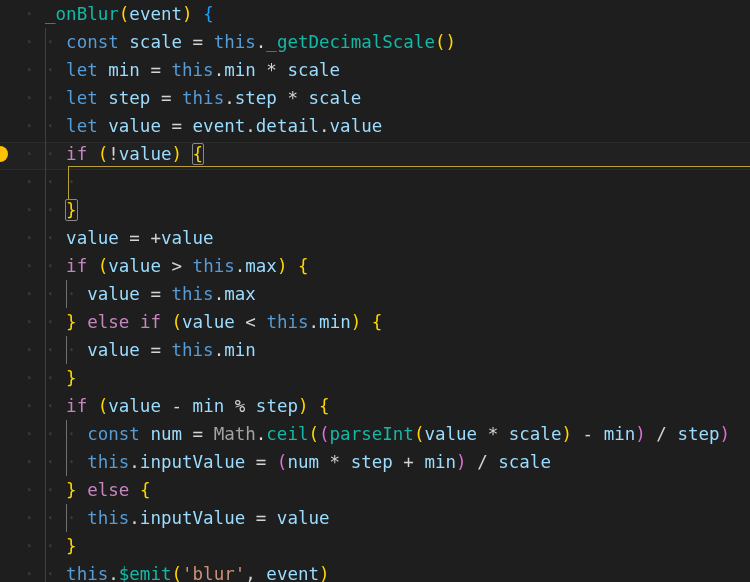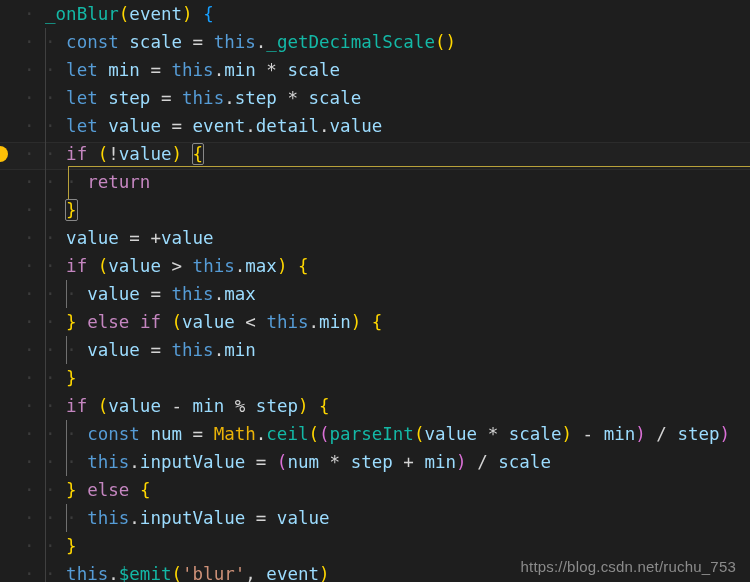--- a/index.html
+++ b/index.html
@@ -75,21 +75,21 @@
   .ws {
     color: #3b3b3b;
   }
 
   
   .t-plain    { color: #d4d4d4; }
   .t-keyword  { color: #569cd6; }
   .t-control  { color: #c586c0; }
   .t-func     { color: #14b8a6; }
   .t-var      { color: #9cdcfe; }
-  .t-class    { color: #eab308; }
+  .t-class    { color: #a3a3a3; }
   .t-string   { color: #ce9178; }
   .t-prop     { color: #9cdcfe; }
   .t-op       { color: #d4d4d4; }
   .t-b0       { color: #ffd700; }
   .t-b1       { color: #da70d6; }
   .t-b2       { color: #179fff; }
 
   
   .bracket-box {
     outline: 1px solid #888888;
@@ -134,32 +134,31 @@
 
   <div class="scope-frame" id="scope-frame" style="left: 68.1px; top: 166px; width: 681.9px; height: 32px;"></div>
 
   <div class="code-layer" id="code-layer">
       <div class="line" style="top: 0px; position: absolute; left: 0px; right: 0px;"><div class="line-content ws" style="left: 24px;">· </div><div class="line-content" style="left: 45.05px;"><span class="t-func">_onBlur</span><span class="t-b0">(</span><span class="t-var">event</span><span class="t-b0">)</span><span class="t-plain"> </span><span class="t-b2">{</span></div></div>
       <div class="line" style="top: 28px; position: absolute; left: 0px; right: 0px;"><div class="guide" style="left: 45.05px;"></div><div class="line-content ws" style="left: 24px;">· · </div><div class="line-content" style="left: 66.1px;"><span class="t-keyword">const</span><span class="t-plain"> </span><span class="t-var">scale</span><span class="t-plain"> </span><span class="t-op">=</span><span class="t-plain"> </span><span class="t-keyword">this</span><span class="t-plain">.</span><span class="t-func">_getDecimalScale</span><span class="t-b0">(</span><span class="t-b0">)</span></div></div>
       <div class="line" style="top: 56px; position: absolute; left: 0px; right: 0px;"><div class="guide" style="left: 45.05px;"></div><div class="line-content ws" style="left: 24px;">· · </div><div class="line-content" style="left: 66.1px;"><span class="t-keyword">let</span><span class="t-plain"> </span><span class="t-var">min</span><span class="t-plain"> </span><span class="t-op">=</span><span class="t-plain"> </span><span class="t-keyword">this</span><span class="t-plain">.</span><span class="t-var">min</span><span class="t-plain"> </span><span class="t-op">*</span><span class="t-plain"> </span><span class="t-var">scale</span></div></div>
       <div class="line" style="top: 84px; position: absolute; left: 0px; right: 0px;"><div class="guide" style="left: 45.05px;"></div><div class="line-content ws" style="left: 24px;">· · </div><div class="line-content" style="left: 66.1px;"><span class="t-keyword">let</span><span class="t-plain"> </span><span class="t-var">step</span><span class="t-plain"> </span><span class="t-op">=</span><span class="t-plain"> </span><span class="t-keyword">this</span><span class="t-plain">.</span><span class="t-var">step</span><span class="t-plain"> </span><span class="t-op">*</span><span class="t-plain"> </span><span class="t-var">scale</span></div></div>
       <div class="line" style="top: 112px; position: absolute; left: 0px; right: 0px;"><div class="guide" style="left: 45.05px;"></div><div class="line-content ws" style="left: 24px;">· · </div><div class="line-content" style="left: 66.1px;"><span class="t-keyword">let</span><span class="t-plain"> </span><span class="t-var">value</span><span class="t-plain"> </span><span class="t-op">=</span><span class="t-plain"> </span><span class="t-var">event</span><span class="t-plain">.</span><span class="t-prop">detail</span><span class="t-plain">.</span><span class="t-prop">value</span></div></div>
       <div class="line" style="top: 140px; position: absolute; left: 0px; right: 0px;"><div class="guide" style="left: 45.05px;"></div><div class="line-content ws" style="left: 24px;">· · </div><div class="line-content" style="left: 66.1px;"><span class="t-control">if</span><span class="t-plain"> </span><span class="t-b0">(</span><span class="t-op">!</span><span class="t-var">value</span><span class="t-b0">)</span><span class="t-plain"> </span><span class="t-b0 bracket-box">{</span></div></div>
-      <div class="line" style="top: 168px; position: absolute; left: 0px; right: 0px;"><div class="guide" style="left: 45.05px;"></div><div class="line-content ws" style="left: 24px;">· · · </div><div class="line-content" style="left: 87.15px;"><span class="t-control">return</span></div></div>
+      <div class="line" style="top: 168px; position: absolute; left: 0px; right: 0px;"><div class="guide" style="left: 45.05px;"></div><div class="line-content ws" style="left: 24px;">· · · </div></div>
       <div class="line" style="top: 196px; position: absolute; left: 0px; right: 0px;"><div class="guide" style="left: 45.05px;"></div><div class="line-content ws" style="left: 24px;">· · </div><div class="line-content" style="left: 66.1px;"><span class="t-b0 bracket-box">}</span></div></div>
       <div class="line" style="top: 224px; position: absolute; left: 0px; right: 0px;"><div class="guide" style="left: 45.05px;"></div><div class="line-content ws" style="left: 24px;">· · </div><div class="line-content" style="left: 66.1px;"><span class="t-var">value</span><span class="t-plain"> </span><span class="t-op">=</span><span class="t-plain"> </span><span class="t-op">+</span><span class="t-var">value</span></div></div>
       <div class="line" style="top: 252px; position: absolute; left: 0px; right: 0px;"><div class="guide" style="left: 45.05px;"></div><div class="line-content ws" style="left: 24px;">· · </div><div class="line-content" style="left: 66.1px;"><span class="t-control">if</span><span class="t-plain"> </span><span class="t-b0">(</span><span class="t-var">value</span><span class="t-plain"> </span><span class="t-op">&gt;</span><span class="t-plain"> </span><span class="t-keyword">this</span><span class="t-plain">.</span><span class="t-var">max</span><span class="t-b0">)</span><span class="t-plain"> </span><span class="t-b0">{</span></div></div>
       <div class="line" style="top: 280px; position: absolute; left: 0px; right: 0px;"><div class="guide" style="left: 45.05px;"></div><div class="guide active" style="left: 66.1px;"></div><div class="line-content ws" style="left: 24px;">· · · </div><div class="line-content" style="left: 87.15px;"><span class="t-var">value</span><span class="t-plain"> </span><span class="t-op">=</span><span class="t-plain"> </span><span class="t-keyword">this</span><span class="t-plain">.</span><span class="t-var">max</span></div></div>
       <div class="line" style="top: 308px; position: absolute; left: 0px; right: 0px;"><div class="guide" style="left: 45.05px;"></div><div class="line-content ws" style="left: 24px;">· · </div><div class="line-content" style="left: 66.1px;"><span class="t-b0">}</span><span class="t-plain"> </span><span class="t-control">else</span><span class="t-plain"> </span><span class="t-control">if</span><span class="t-plain"> </span><span class="t-b0">(</span><span class="t-var">value</span><span class="t-plain"> </span><span class="t-op">&lt;</span><span class="t-plain"> </span><span class="t-keyword">this</span><span class="t-plain">.</span><span class="t-var">min</span><span class="t-b0">)</span><span class="t-plain"> </span><span class="t-b0">{</span></div></div>
       <div class="line" style="top: 336px; position: absolute; left: 0px; right: 0px;"><div class="guide" style="left: 45.05px;"></div><div class="guide active" style="left: 66.1px;"></div><div class="line-content ws" style="left: 24px;">· · · </div><div class="line-content" style="left: 87.15px;"><span class="t-var">value</span><span class="t-plain"> </span><span class="t-op">=</span><span class="t-plain"> </span><span class="t-keyword">this</span><span class="t-plain">.</span><span class="t-var">min</span></div></div>
       <div class="line" style="top: 364px; position: absolute; left: 0px; right: 0px;"><div class="guide" style="left: 45.05px;"></div><div class="line-content ws" style="left: 24px;">· · </div><div class="line-content" style="left: 66.1px;"><span class="t-b0">}</span></div></div>
       <div class="line" style="top: 392px; position: absolute; left: 0px; right: 0px;"><div class="guide" style="left: 45.05px;"></div><div class="line-content ws" style="left: 24px;">· · </div><div class="line-content" style="left: 66.1px;"><span class="t-control">if</span><span class="t-plain"> </span><span class="t-b0">(</span><span class="t-var">value</span><span class="t-plain"> </span><span class="t-op">-</span><span class="t-plain"> </span><span class="t-var">min</span><span class="t-plain"> </span><span class="t-op">%</span><span class="t-plain"> </span><span class="t-var">step</span><span class="t-b0">)</span><span class="t-plain"> </span><span class="t-b0">{</span></div></div>
       <div class="line" style="top: 420px; position: absolute; left: 0px; right: 0px;"><div class="guide" style="left: 45.05px;"></div><div class="guide active" style="left: 66.1px;"></div><div class="line-content ws" style="left: 24px;">· · · </div><div class="line-content" style="left: 87.15px;"><span class="t-keyword">const</span><span class="t-plain"> </span><span class="t-var">num</span><span class="t-plain"> </span><span class="t-op">=</span><span class="t-plain"> </span><span class="t-class">Math</span><span class="t-plain">.</span><span class="t-func">ceil</span><span class="t-b0">(</span><span class="t-b1">(</span><span class="t-func">parseInt</span><span class="t-b0">(</span><span class="t-var">value</span><span class="t-plain"> </span><span class="t-op">*</span><span class="t-plain"> </span><span class="t-var">scale</span><span class="t-b0">)</span><span class="t-plain"> </span><span class="t-op">-</span><span class="t-plain"> </span><span class="t-var">min</span><span class="t-b1">)</span><span class="t-plain"> </span><span class="t-op">/</span><span class="t-plain"> </span><span class="t-var">step</span><span class="t-b1">)</span></div></div>
       <div class="line" style="top: 448px; position: absolute; left: 0px; right: 0px;"><div class="guide" style="left: 45.05px;"></div><div class="guide active" style="left: 66.1px;"></div><div class="line-content ws" style="left: 24px;">· · · </div><div class="line-content" style="left: 87.15px;"><span class="t-keyword">this</span><span class="t-plain">.</span><span class="t-var">inputValue</span><span class="t-plain"> </span><span class="t-op">=</span><span class="t-plain"> </span><span class="t-b1">(</span><span class="t-var">num</span><span class="t-plain"> </span><span class="t-op">*</span><span class="t-plain"> </span><span class="t-var">step</span><span class="t-plain"> </span><span class="t-op">+</span><span class="t-plain"> </span><span class="t-var">min</span><span class="t-b1">)</span><span class="t-plain"> </span><span class="t-op">/</span><span class="t-plain"> </span><span class="t-var">scale</span></div></div>
       <div class="line" style="top: 476px; position: absolute; left: 0px; right: 0px;"><div class="guide" style="left: 45.05px;"></div><div class="line-content ws" style="left: 24px;">· · </div><div class="line-content" style="left: 66.1px;"><span class="t-b0">}</span><span class="t-plain"> </span><span class="t-control">else</span><span class="t-plain"> </span><span class="t-b0">{</span></div></div>
       <div class="line" style="top: 504px; position: absolute; left: 0px; right: 0px;"><div class="guide" style="left: 45.05px;"></div><div class="guide active" style="left: 66.1px;"></div><div class="line-content ws" style="left: 24px;">· · · </div><div class="line-content" style="left: 87.15px;"><span class="t-keyword">this</span><span class="t-plain">.</span><span class="t-var">inputValue</span><span class="t-plain"> </span><span class="t-op">=</span><span class="t-plain"> </span><span class="t-var">value</span></div></div>
       <div class="line" style="top: 532px; position: absolute; left: 0px; right: 0px;"><div class="guide" style="left: 45.05px;"></div><div class="line-content ws" style="left: 24px;">· · </div><div class="line-content" style="left: 66.1px;"><span class="t-b0">}</span></div></div>
       <div class="line" style="top: 560px; position: absolute; left: 0px; right: 0px;"><div class="guide" style="left: 45.05px;"></div><div class="line-content ws" style="left: 24px;">· · </div><div class="line-content" style="left: 66.1px;"><span class="t-keyword">this</span><span class="t-plain">.</span><span class="t-func">$emit</span><span class="t-b0">(</span><span class="t-string">'blur'</span><span class="t-plain">,</span><span class="t-plain"> </span><span class="t-var">event</span><span class="t-b0">)</span></div></div>
     </div>
 
-  <div class="watermark">https://blog.csdn.net/ruchu_753</div>
 
 </div>
 
 </body></html>

